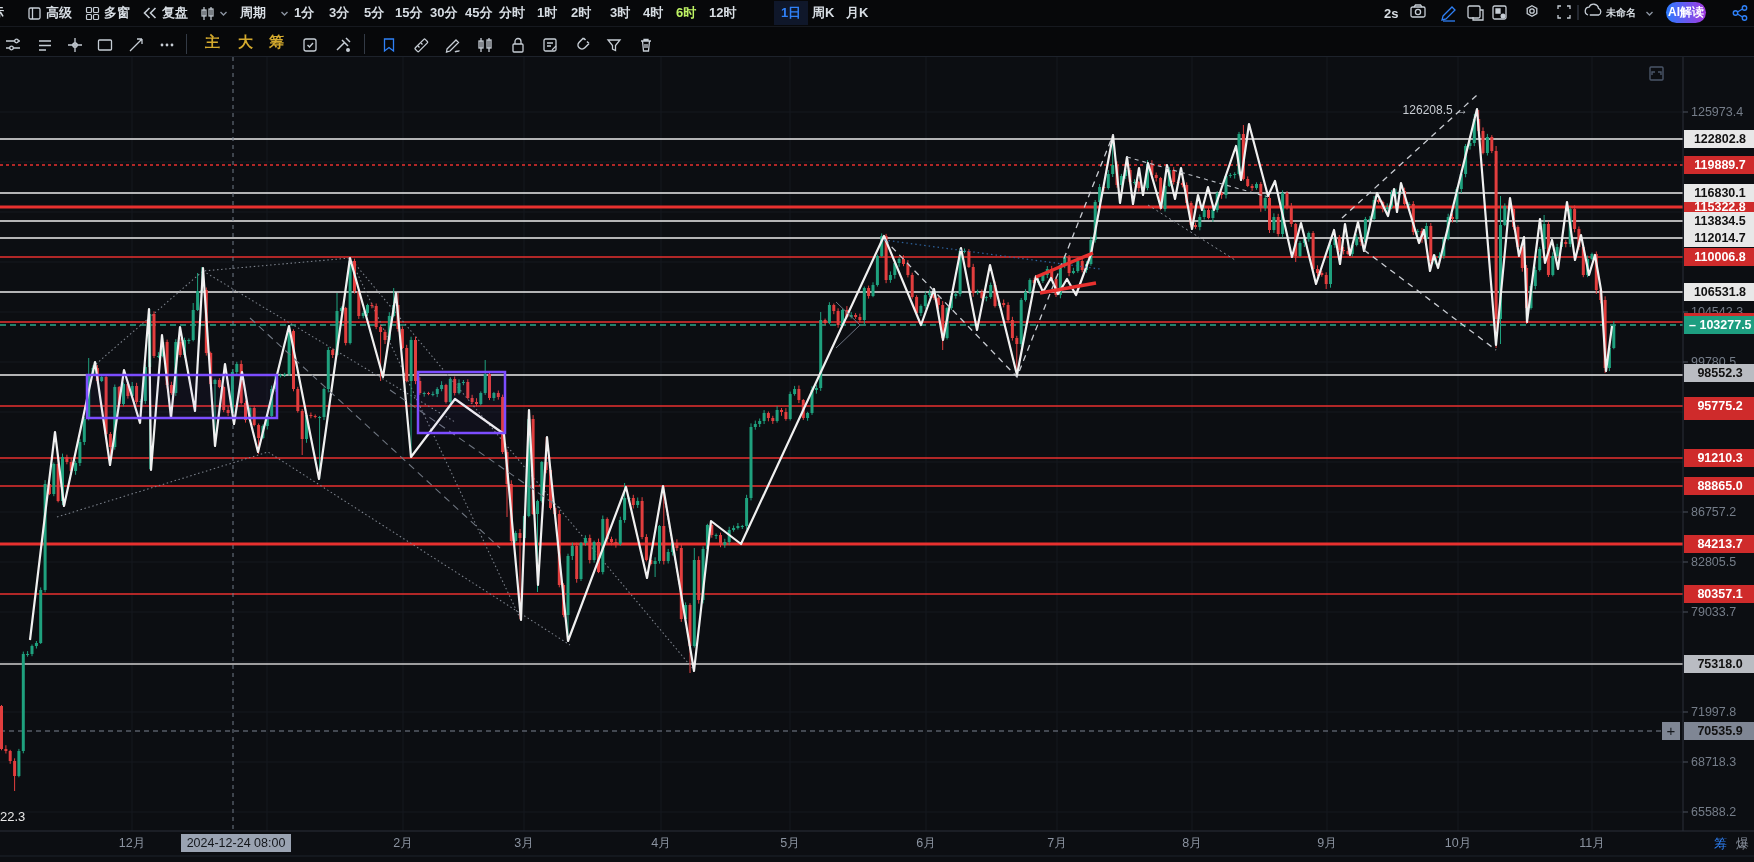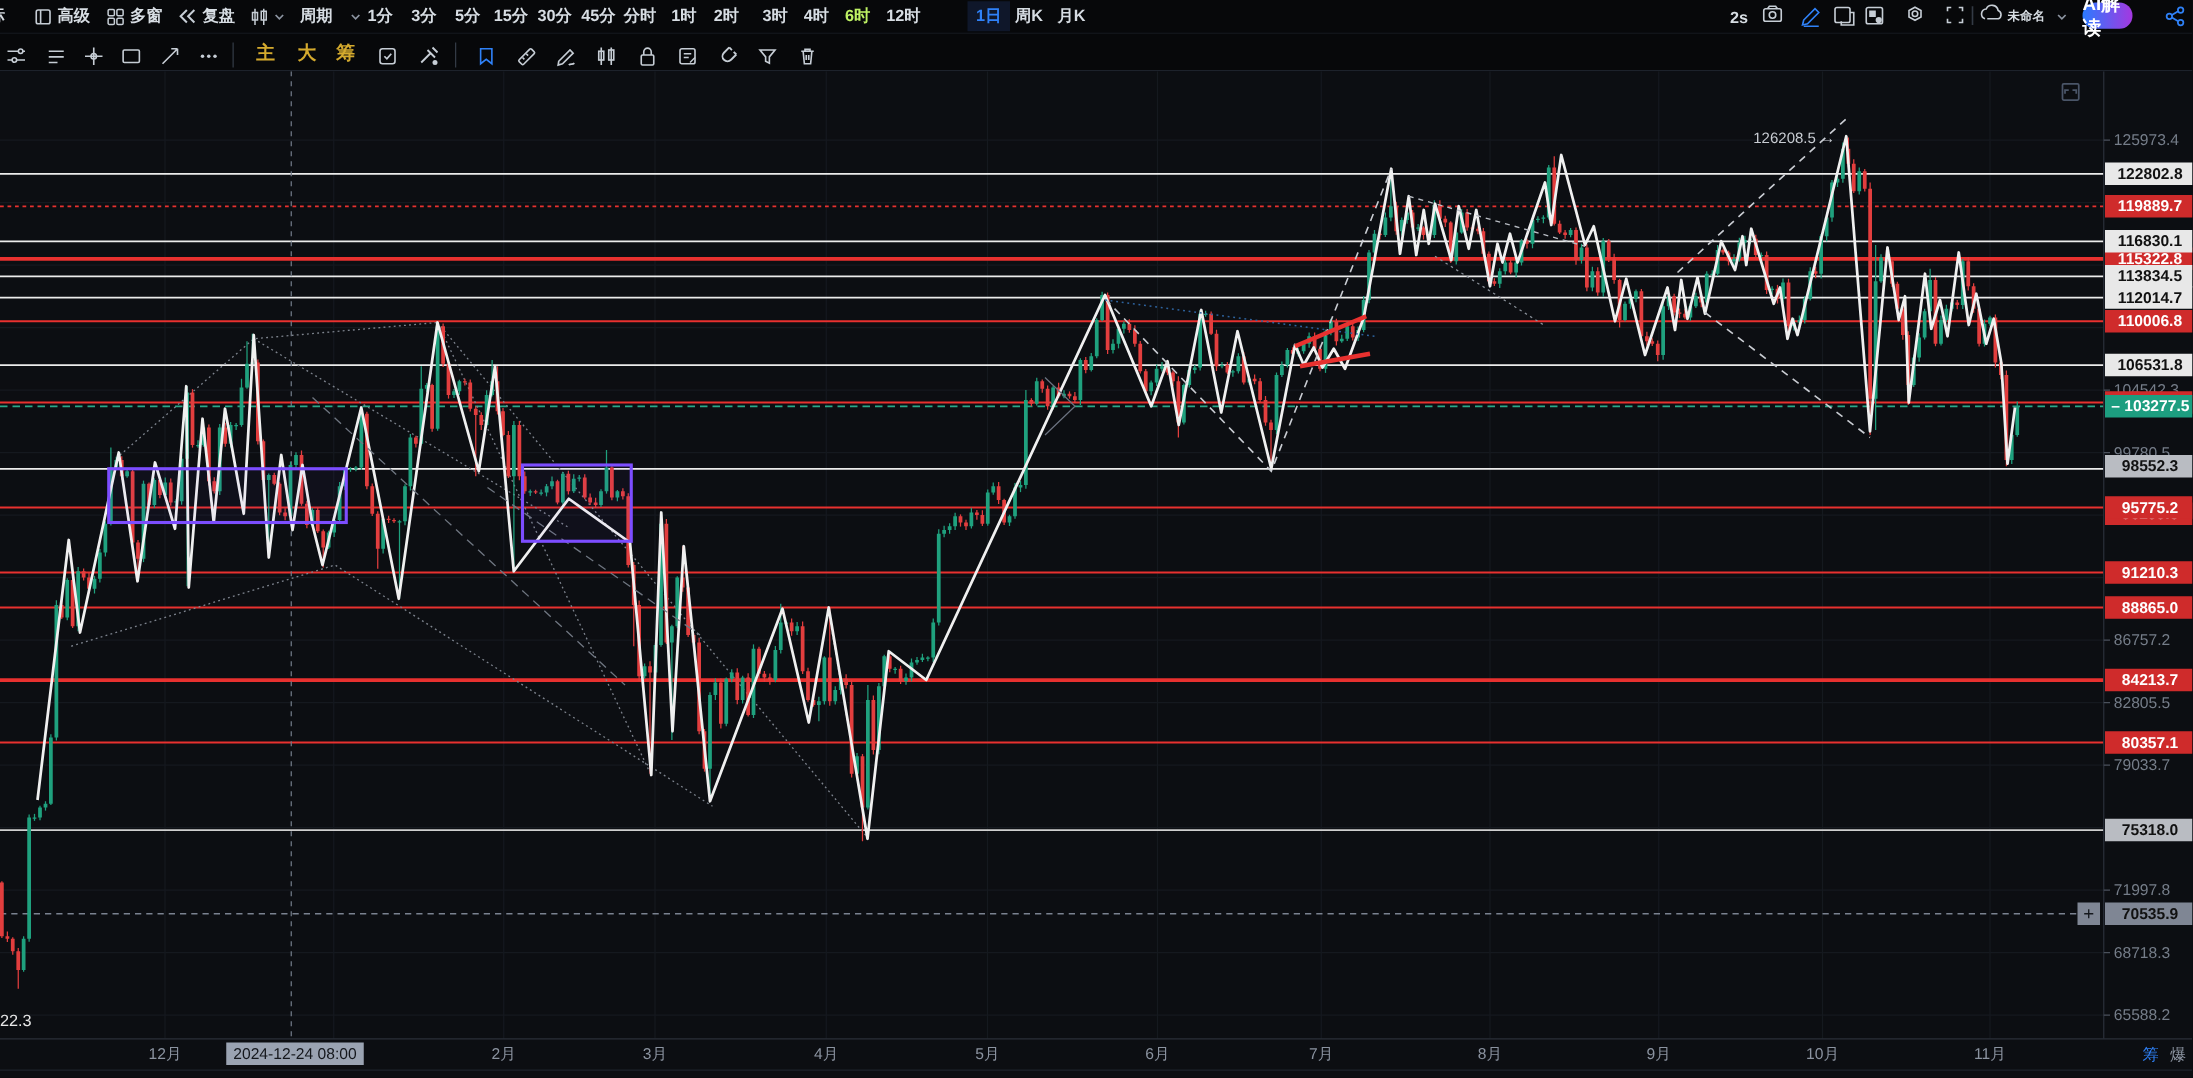--- a/index.html
+++ b/index.html
@@ -95,21 +95,21 @@
       </g>
 <line x1="178" y1="5" x2="178" y2="20" stroke="#333a45"></line>
 <g>
         <path d="M188 15 a4 4 0 0 1 1-7.8 a5 5 0 0 1 9.5 1.2 a3.6 3.6 0 0 1 0.3 6.6 h-9"></path>
       </g>
 </svg>
 <div style="position:absolute;left:1606px;top:0;height:26px;display:flex;align-items:center;color:#d7dde3;font-size:10px;font-weight:bold;">未命名</div>
 <svg width="9" height="7" viewBox="0 0 9 7" style="position:absolute;left:1645px;top:10px;">
       <path d="M1.5 2 L4.5 5 L7.5 2" fill="none" stroke="#8b93a0" stroke-width="1.4"></path>
     </svg>
-<div style="position:absolute;left:1666px;top:2px;width:40px;height:21px;border-radius:11px;background:linear-gradient(90deg,#2b7bff,#a438e0);color:#fff;font-size:15px;font-weight:bold;display:flex;align-items:center;justify-content:center;">AI解读</div>
+<div style="position:absolute;left:1666px;top:2px;width:40px;height:21px;border-radius:11px;background:linear-gradient(90deg,#2b7bff,#a438e0);color:#fff;font-size:12px;font-weight:bold;display:flex;align-items:center;justify-content:center;">AI解读</div>
 <svg width="18" height="18" viewBox="0 0 18 18" style="position:absolute;left:1731px;top:4px;" fill="none" stroke="#2f81f7" stroke-width="1.4">
       <circle cx="13.5" cy="4" r="2.2"></circle>
       <circle cx="4.5" cy="9" r="2.2"></circle>
       <circle cx="13.5" cy="14" r="2.2"></circle>
       <path d="M6.5 8 L11.5 5 M6.5 10 L11.5 13"></path>
     </svg>
 <svg width="18" height="18" viewBox="0 0 18 18" style="position:absolute;left:4px;top:36px;" fill="none" stroke="#c6cdd5" stroke-width="1.3">
       <path d="M2 5 h9 M14 5 h2 M2 12 h4 M9 12 h7"></path>
       <circle cx="12.5" cy="5" r="1.8"></circle>
       <circle cx="7.5" cy="12" r="1.8"></circle>

